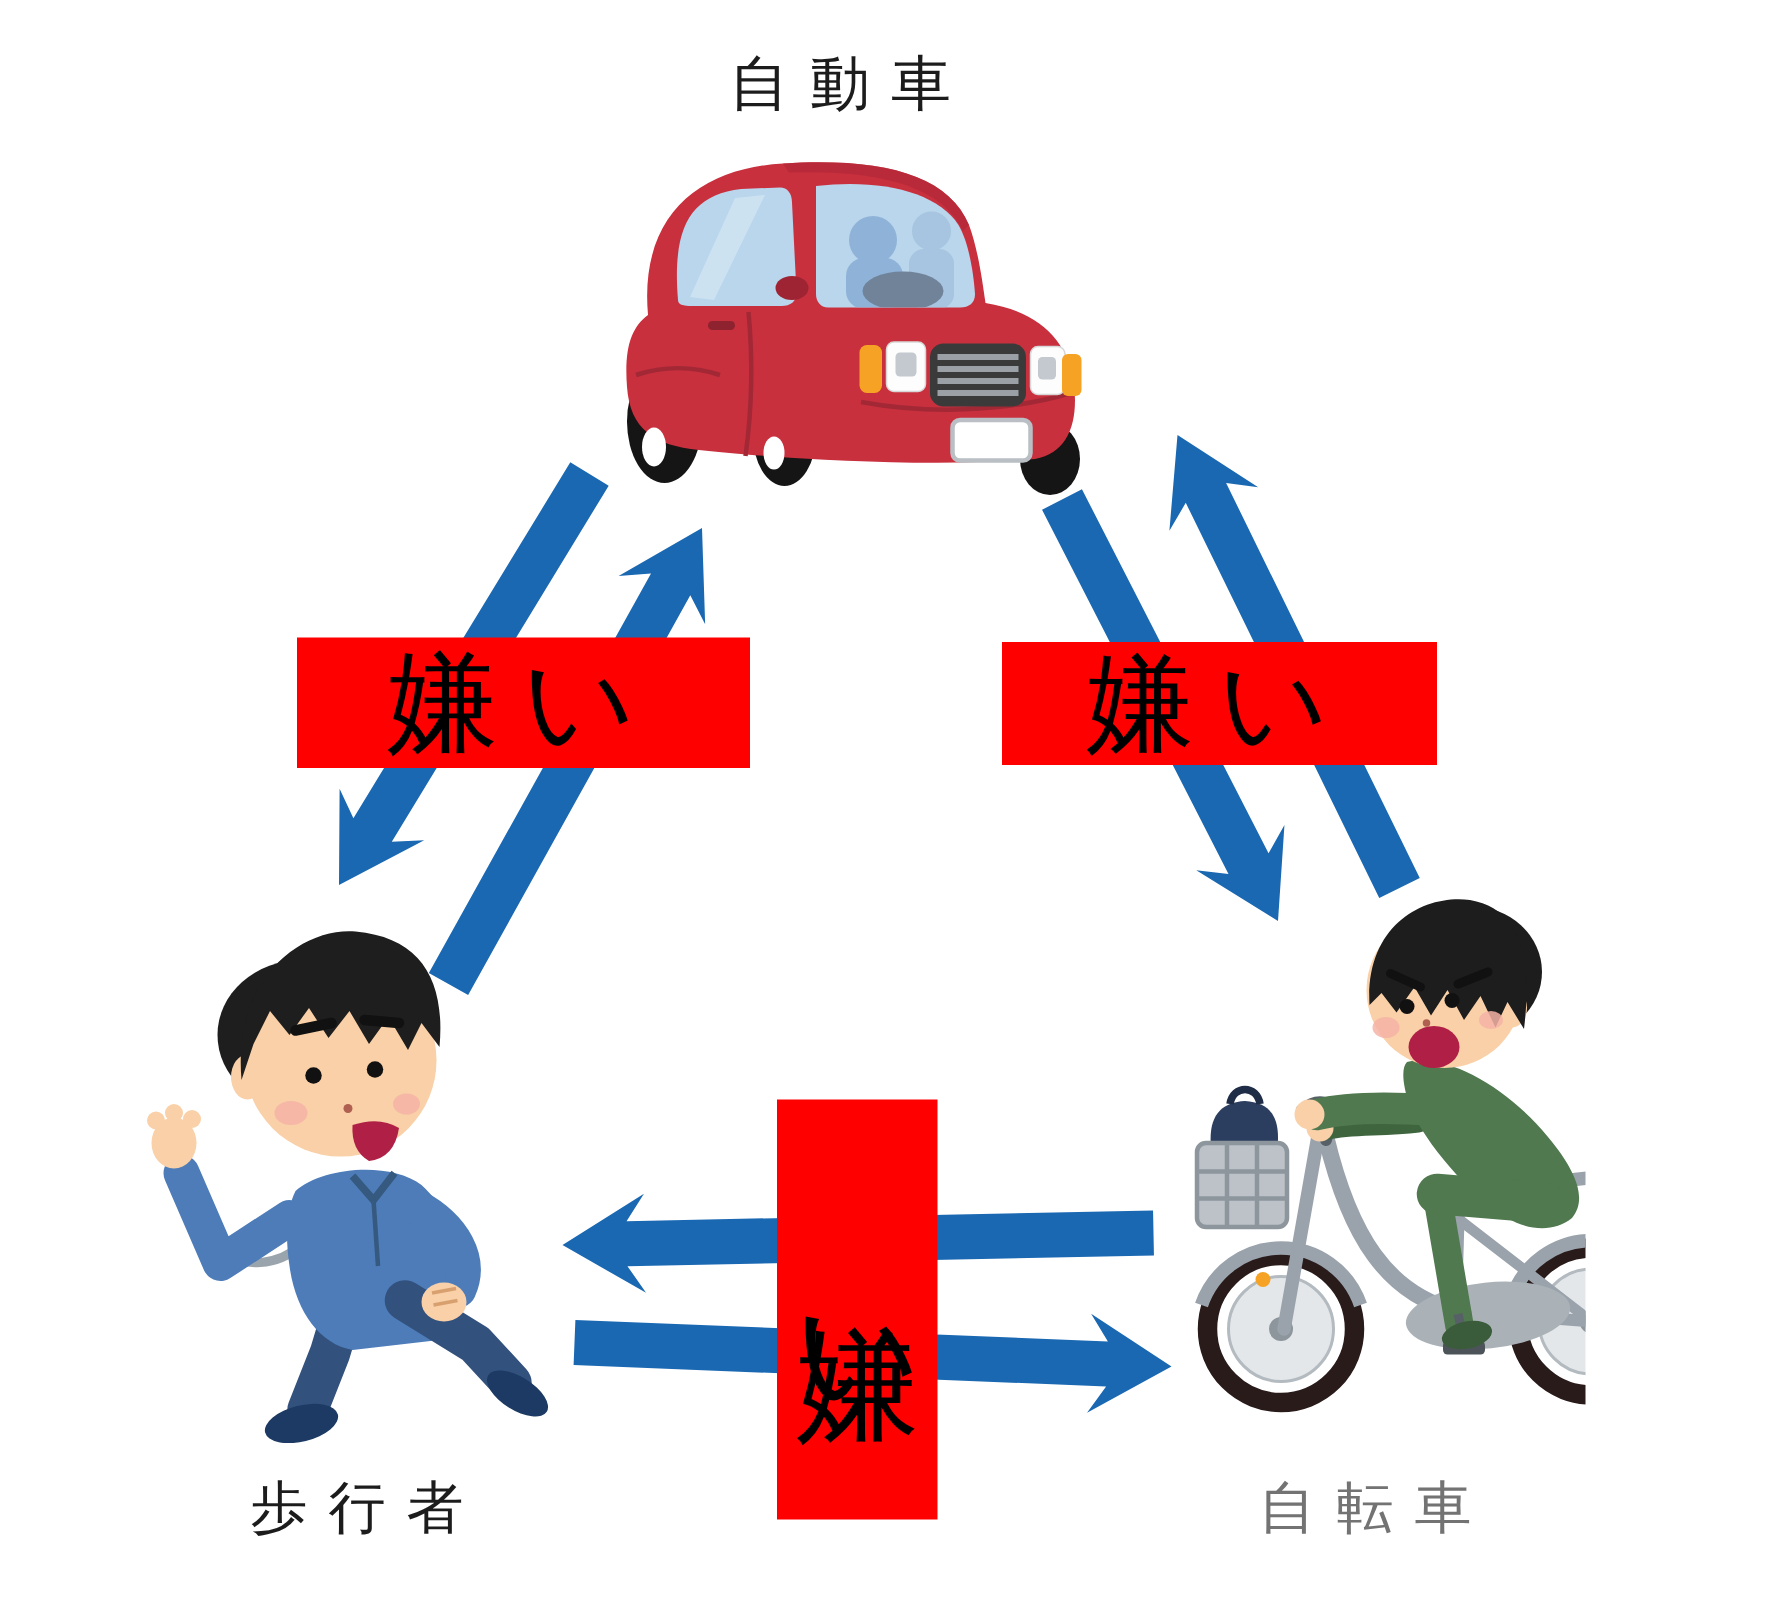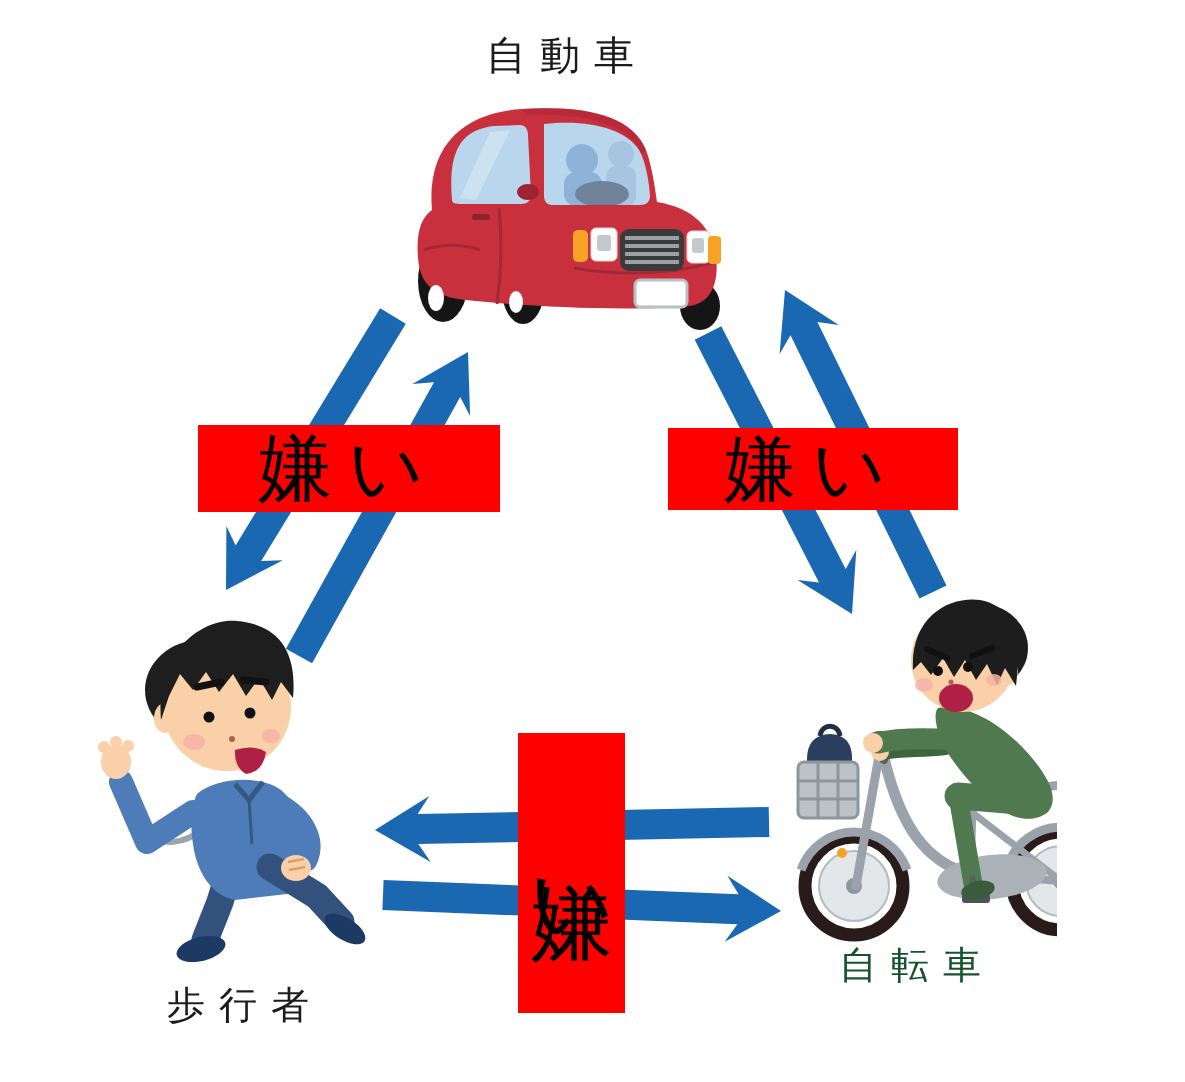--- a/index.html
+++ b/index.html
@@ -207,18 +207,18 @@
     </g>
     <circle cx="158" cy="81" r="5" fill="#111111"></circle>
     <circle cx="188" cy="77" r="5" fill="#111111"></circle>
     <circle cx="171" cy="92" r="2.5" fill="#b06050"></circle>
     <ellipse cx="176" cy="108" rx="17" ry="14" fill="#b02046"></ellipse>
     <ellipse cx="144" cy="95" rx="9" ry="7" fill="#f6b3a6" opacity="0.85"></ellipse>
     <ellipse cx="214" cy="90" rx="8" ry="6" fill="#f6b3a6" opacity="0.85"></ellipse>
   </svg>
 
   <div class="node-label small" style="left: 110px; top: 980px; width: 270px; color: rgb(28, 28, 28);">歩行者</div>
-  <div class="node-label small" style="left: 782px; top: 940px; width: 270px; color: #14532d;">自転車</div>
+  <div class="node-label small" style="left: 782px; top: 980px; width: 270px; color: #737373;">自転車</div>
 
   <div class="hate-label hate-h1" style="background: rgb(254, 0, 0); color: rgb(0, 0, 0);">嫌い</div>
   <div class="hate-label hate-h2" style="background: rgb(254, 0, 0); color: rgb(0, 0, 0);">嫌い</div>
   <div class="hate-label hate-v" style="background: rgb(254, 0, 0); color: rgb(0, 0, 0);">嫌い</div>
 </div>
 
 </body></html>

